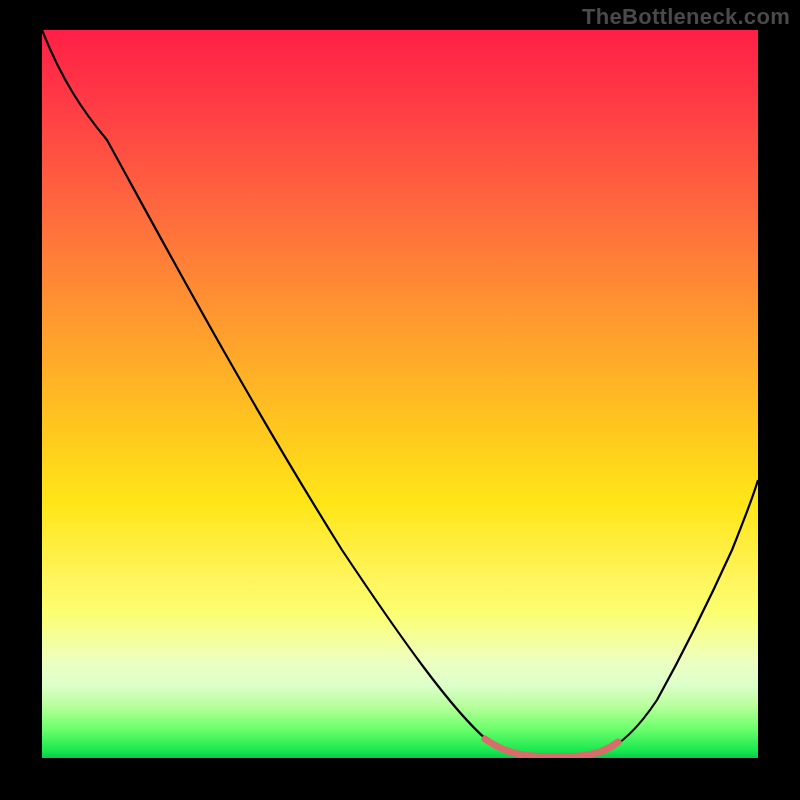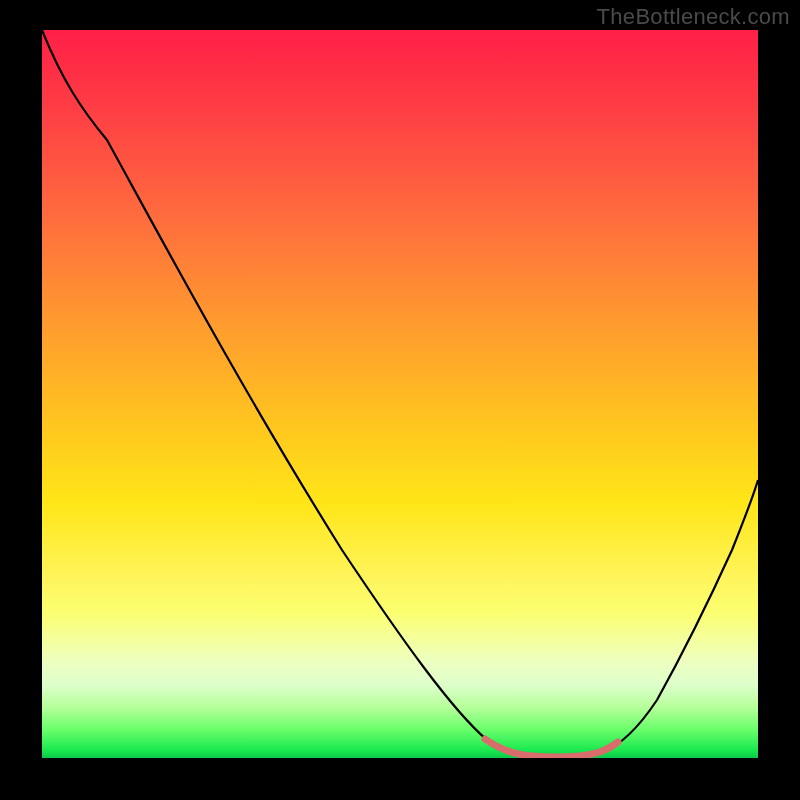--- a/index.html
+++ b/index.html
@@ -16,21 +16,21 @@
     width: 800px;
     height: 800px;
     background: #000;
   }
   .watermark {
     position: absolute;
     top: 4px;
     right: 10px;
     color: #4a4a4a;
     font-size: 22px;
-    font-weight: normal;
+    font-weight: bold;
     letter-spacing: 0.3px;
     z-index: 4;
   }
   .plot {
     position: absolute;
     left: 42px;
     top: 30px;
     width: 716px;
     height: 728px;
     overflow: hidden;

